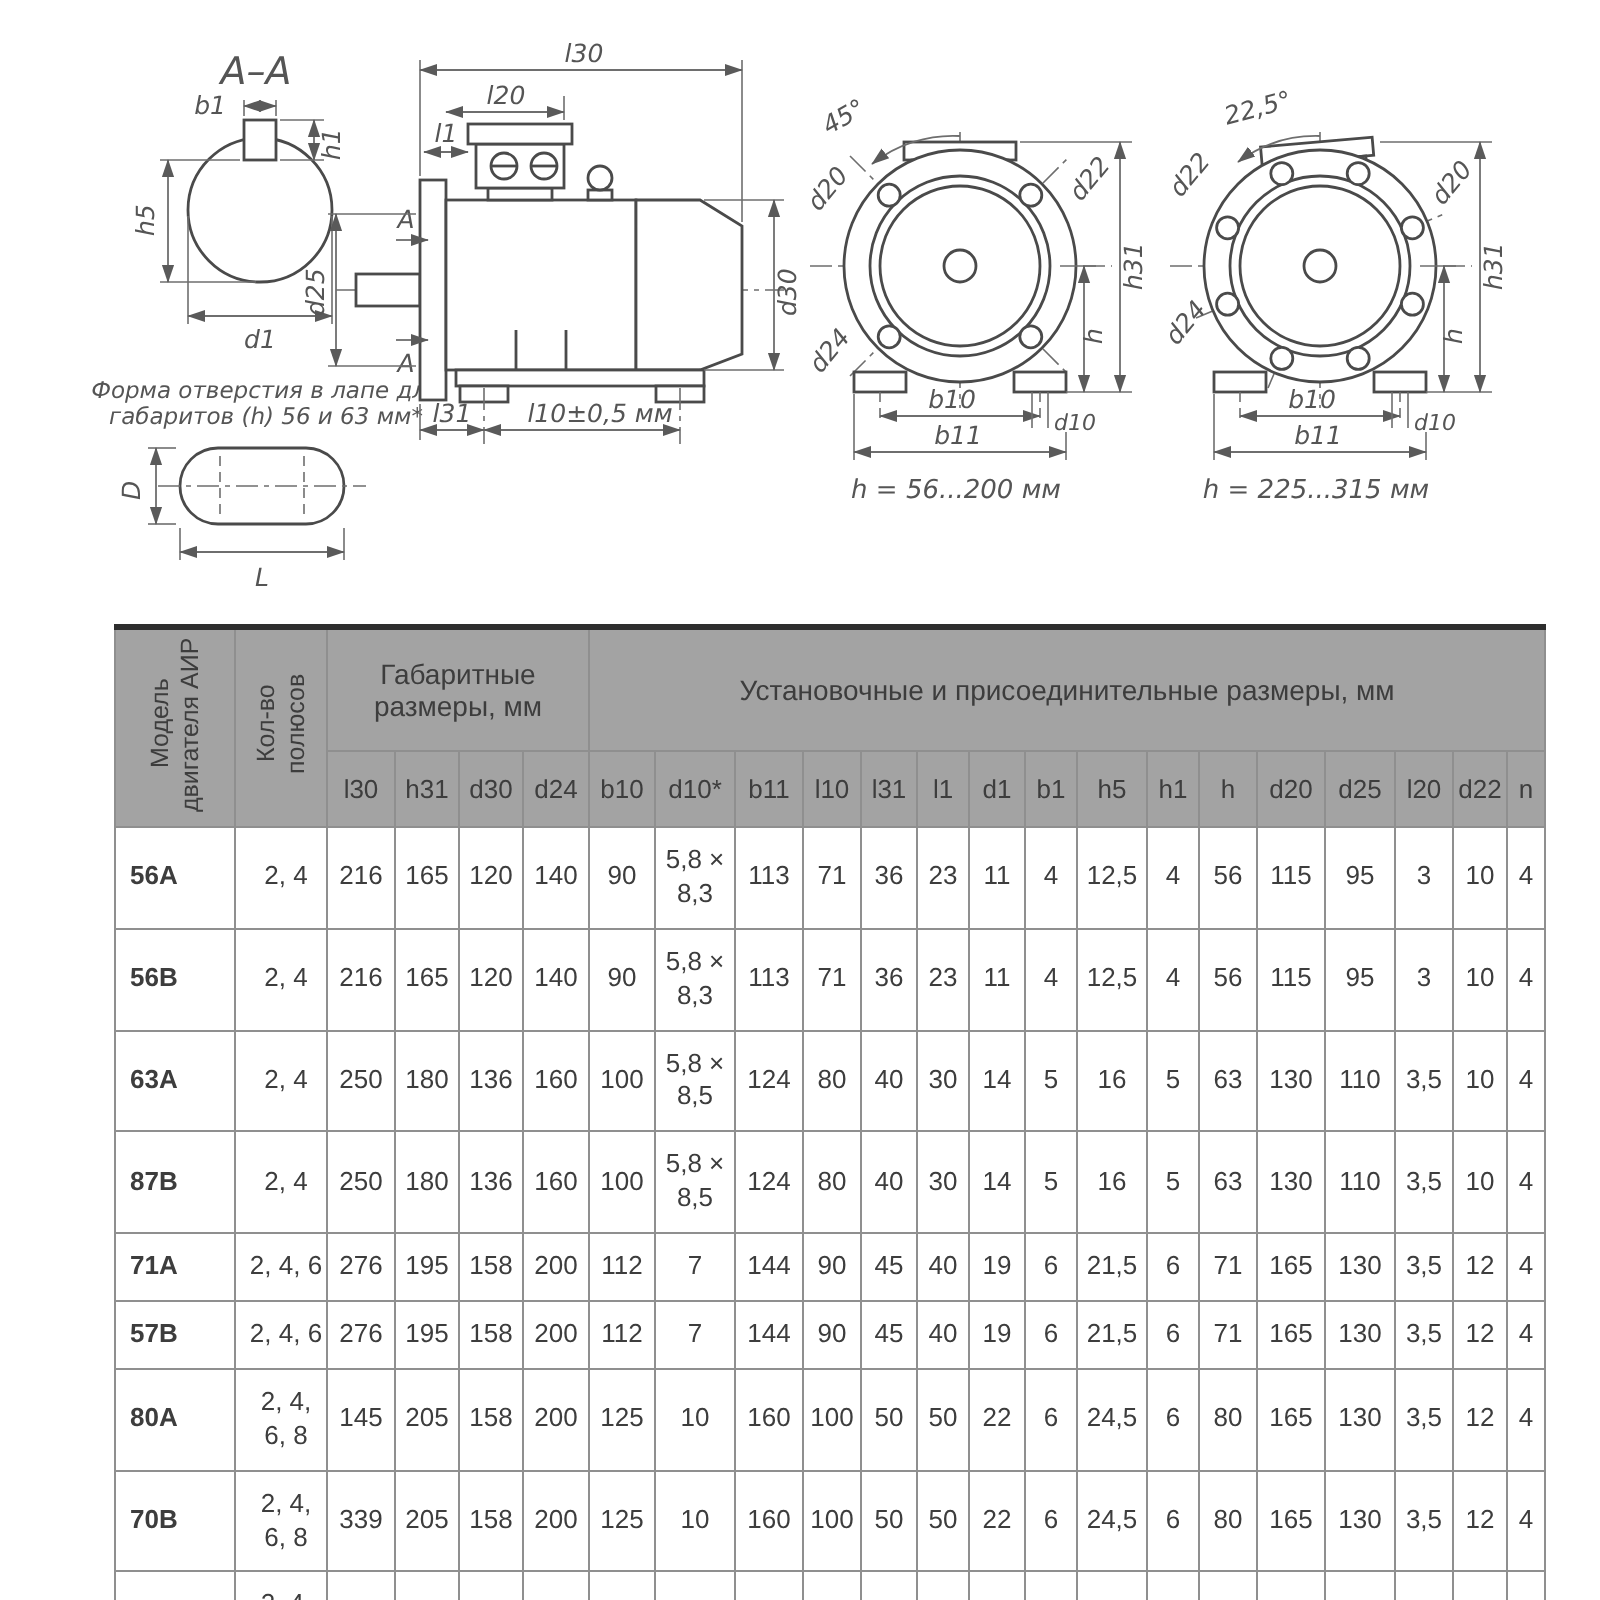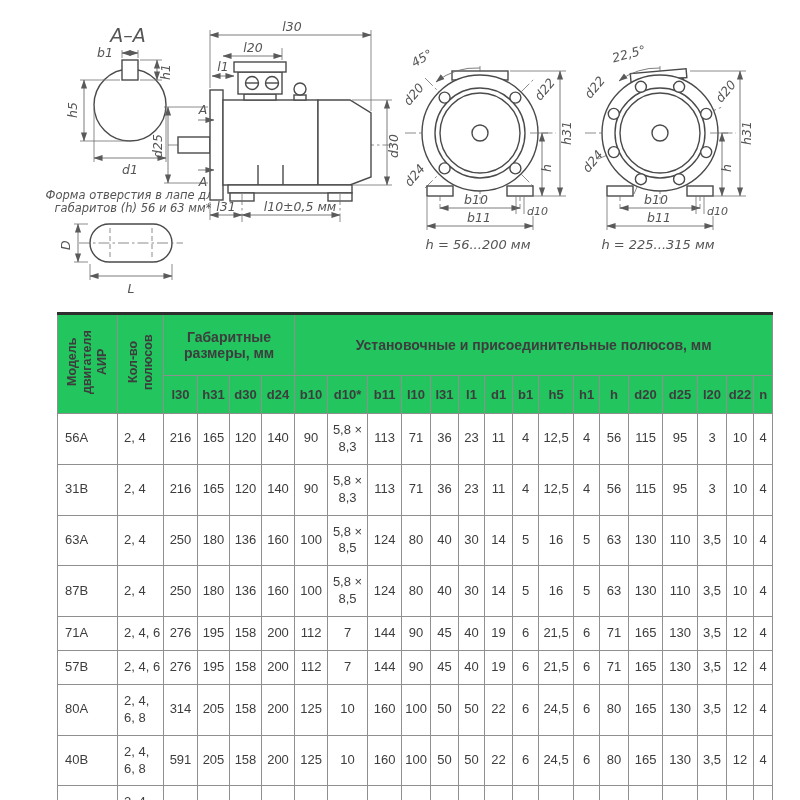--- a/index.html
+++ b/index.html
@@ -15,30 +15,30 @@
   .dsh  { stroke:#6e6e6e; stroke-width:0.8; fill:none; stroke-dasharray:5 3; }
   .dtx  { font-family:"DejaVu Sans", sans-serif; font-style:italic; font-size:12.5px; fill:#555; }
   .dtx-sm { font-size:11px; }
   .dtx-lg { font-size:19px; }
   .note { font-family:"DejaVu Sans", sans-serif; font-style:italic; font-size:11.5px; fill:#555; }
   
   #spec-table { border-collapse:collapse; table-layout:fixed; width:716px;
                 margin:10px 0 0 57px; color:#3d3d3d;
                 border-top:3px solid #2e2e2e; border-bottom:1px solid #8f8f8f; }
   #spec-table th, #spec-table td { border:1px solid #8f8f8f; }
-  #spec-table thead th { background:#22c55e; font-weight:bold; }
+  #spec-table thead th { background:#a3a3a3; font-weight:normal; }
   th.group { font-size:14px; height:62px; padding:4px 8px; }
   th.sub   { font-size:13px; height:38px; padding:2px 1px; border-bottom:3px solid #2e2e2e; }
   th.rot   { width:60px; border-bottom:3px solid #2e2e2e; }
   .vert { writing-mode:vertical-rl; transform:rotate(180deg); display:inline-block;
           height:92px; line-height:1.2; font-size:12.5px; text-align:center; }
   tbody td { font-size:13px; text-align:center; padding:8px 1px; line-height:1.3;
              background:#fff; }
-  tbody td.model { text-align:left; padding-left:7px; }
-  tbody td.poles { text-align:left; padding-left:6px; }
+  tbody td.model { text-align:left; padding-left:7px;font-weight:bold; }
+  tbody td.poles { text-align:center; padding-left:6px; }
 </style>
 </head>
 <body>
 
 <svg id="drawings" viewBox="0 0 800 302">
   <defs>
     <marker id="arr" viewBox="0 0 10 10" refX="9.5" refY="5" markerWidth="10" markerHeight="10" orient="auto-start-reverse">
       <path d="M0,1.6 L10,5 L0,8.4 z" fill="#5a5a5a"></path>
     </marker>
     <pattern id="hatch" patternUnits="userSpaceOnUse" width="6" height="6" patternTransform="rotate(45)">
@@ -275,21 +275,21 @@
   </colgroup>
   <thead>
     <tr>
       <th rowspan="2" class="rot">
         <span class="vert">Модель двигателя АИР</span>
       </th>
       <th rowspan="2" class="rot">
         <span class="vert">Кол-во полюсов</span>
       </th>
       <th colspan="4" class="group">Габаритные размеры, мм</th>
-      <th colspan="16" class="group">Установочные и присоединительные полюсов, мм</th>
+      <th colspan="16" class="group">Установочные и присоединительные размеры, мм</th>
     </tr>
     <tr>
         <th class="sub">l30</th>
         <th class="sub">h31</th>
         <th class="sub">d30</th>
         <th class="sub">d24</th>
         <th class="sub">b10</th>
         <th class="sub">d10*</th>
         <th class="sub">b11</th>
         <th class="sub">l10</th>
@@ -326,21 +326,21 @@
         <td>12,5</td>
         <td>4</td>
         <td>56</td>
         <td>115</td>
         <td>95</td>
         <td>3</td>
         <td>10</td>
         <td>4</td>
       </tr>
       <tr>
-        <td class="model">31B</td>
+        <td class="model">56B</td>
         <td class="poles">2, 4</td>
         <td>216</td>
         <td>165</td>
         <td>120</td>
         <td>140</td>
         <td>90</td>
         <td>5,8 × 8,3</td>
         <td>113</td>
         <td>71</td>
         <td>36</td>
@@ -448,21 +448,21 @@
         <td>71</td>
         <td>165</td>
         <td>130</td>
         <td>3,5</td>
         <td>12</td>
         <td>4</td>
       </tr>
       <tr>
         <td class="model">80A</td>
         <td class="poles">2, 4, 6, 8</td>
-        <td>314</td>
+        <td>145</td>
         <td>205</td>
         <td>158</td>
         <td>200</td>
         <td>125</td>
         <td>10</td>
         <td>160</td>
         <td>100</td>
         <td>50</td>
         <td>50</td>
         <td>22</td>
@@ -470,23 +470,23 @@
         <td>24,5</td>
         <td>6</td>
         <td>80</td>
         <td>165</td>
         <td>130</td>
         <td>3,5</td>
         <td>12</td>
         <td>4</td>
       </tr>
       <tr>
-        <td class="model">40B</td>
+        <td class="model">70B</td>
         <td class="poles">2, 4, 6, 8</td>
-        <td>591</td>
+        <td>339</td>
         <td>205</td>
         <td>158</td>
         <td>200</td>
         <td>125</td>
         <td>10</td>
         <td>160</td>
         <td>100</td>
         <td>50</td>
         <td>50</td>
         <td>22</td>

